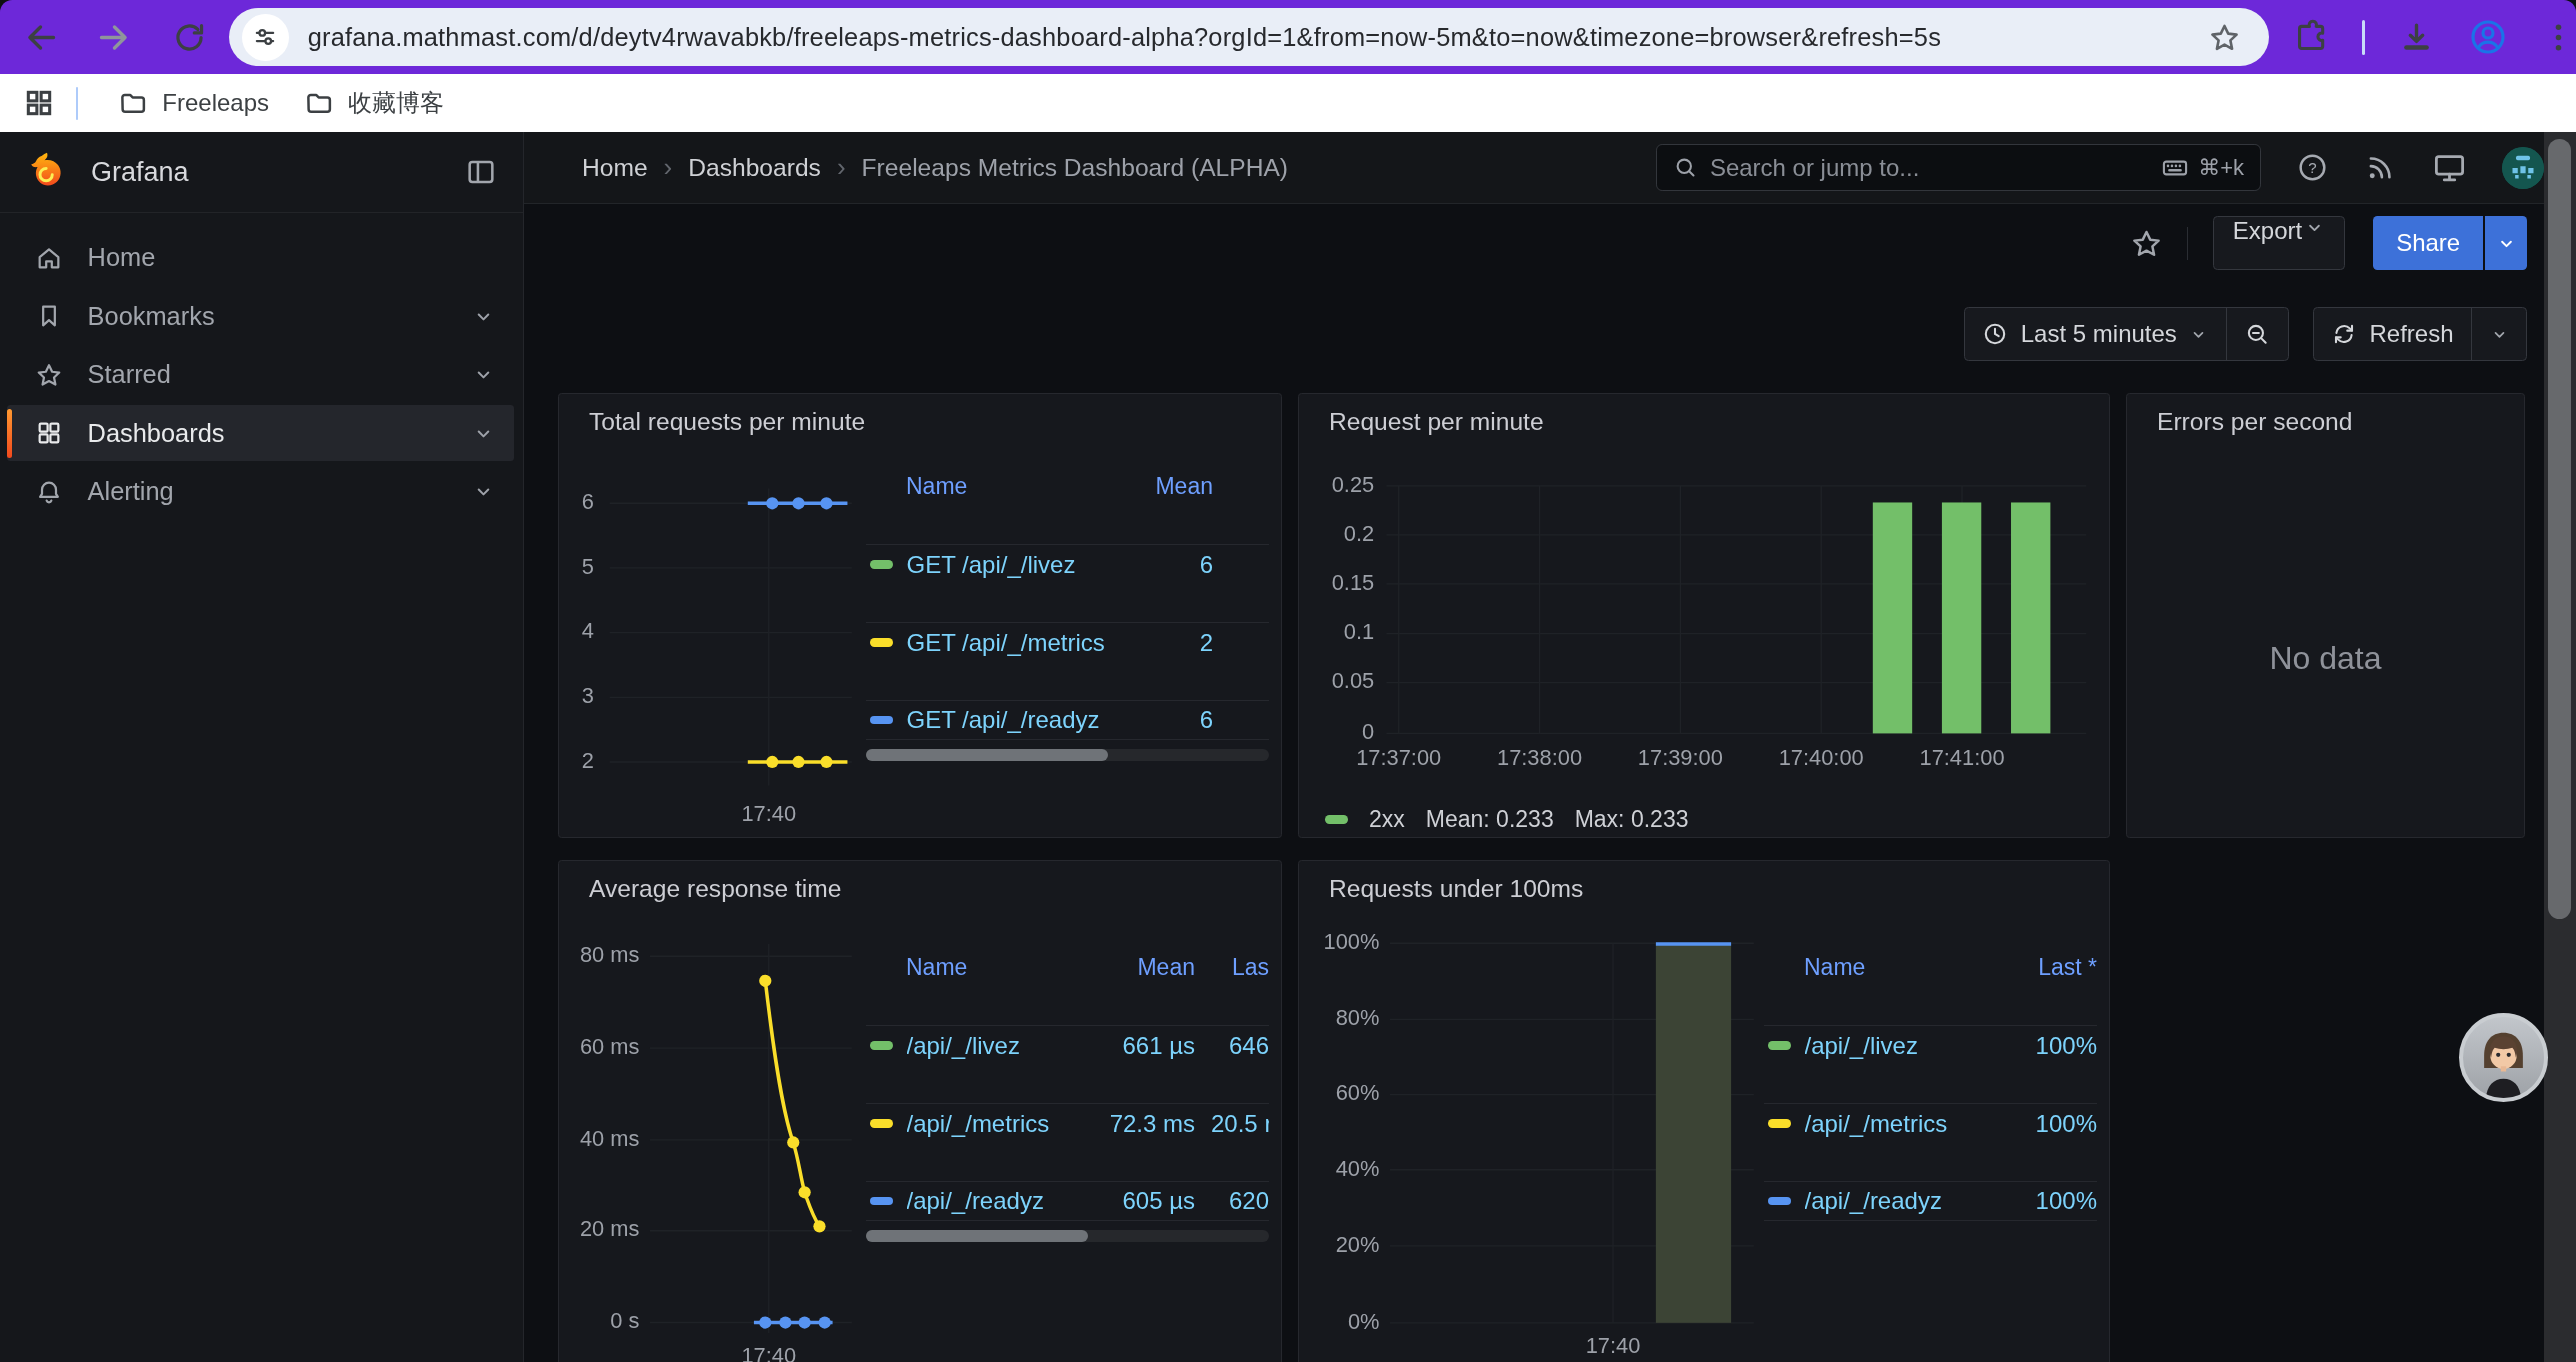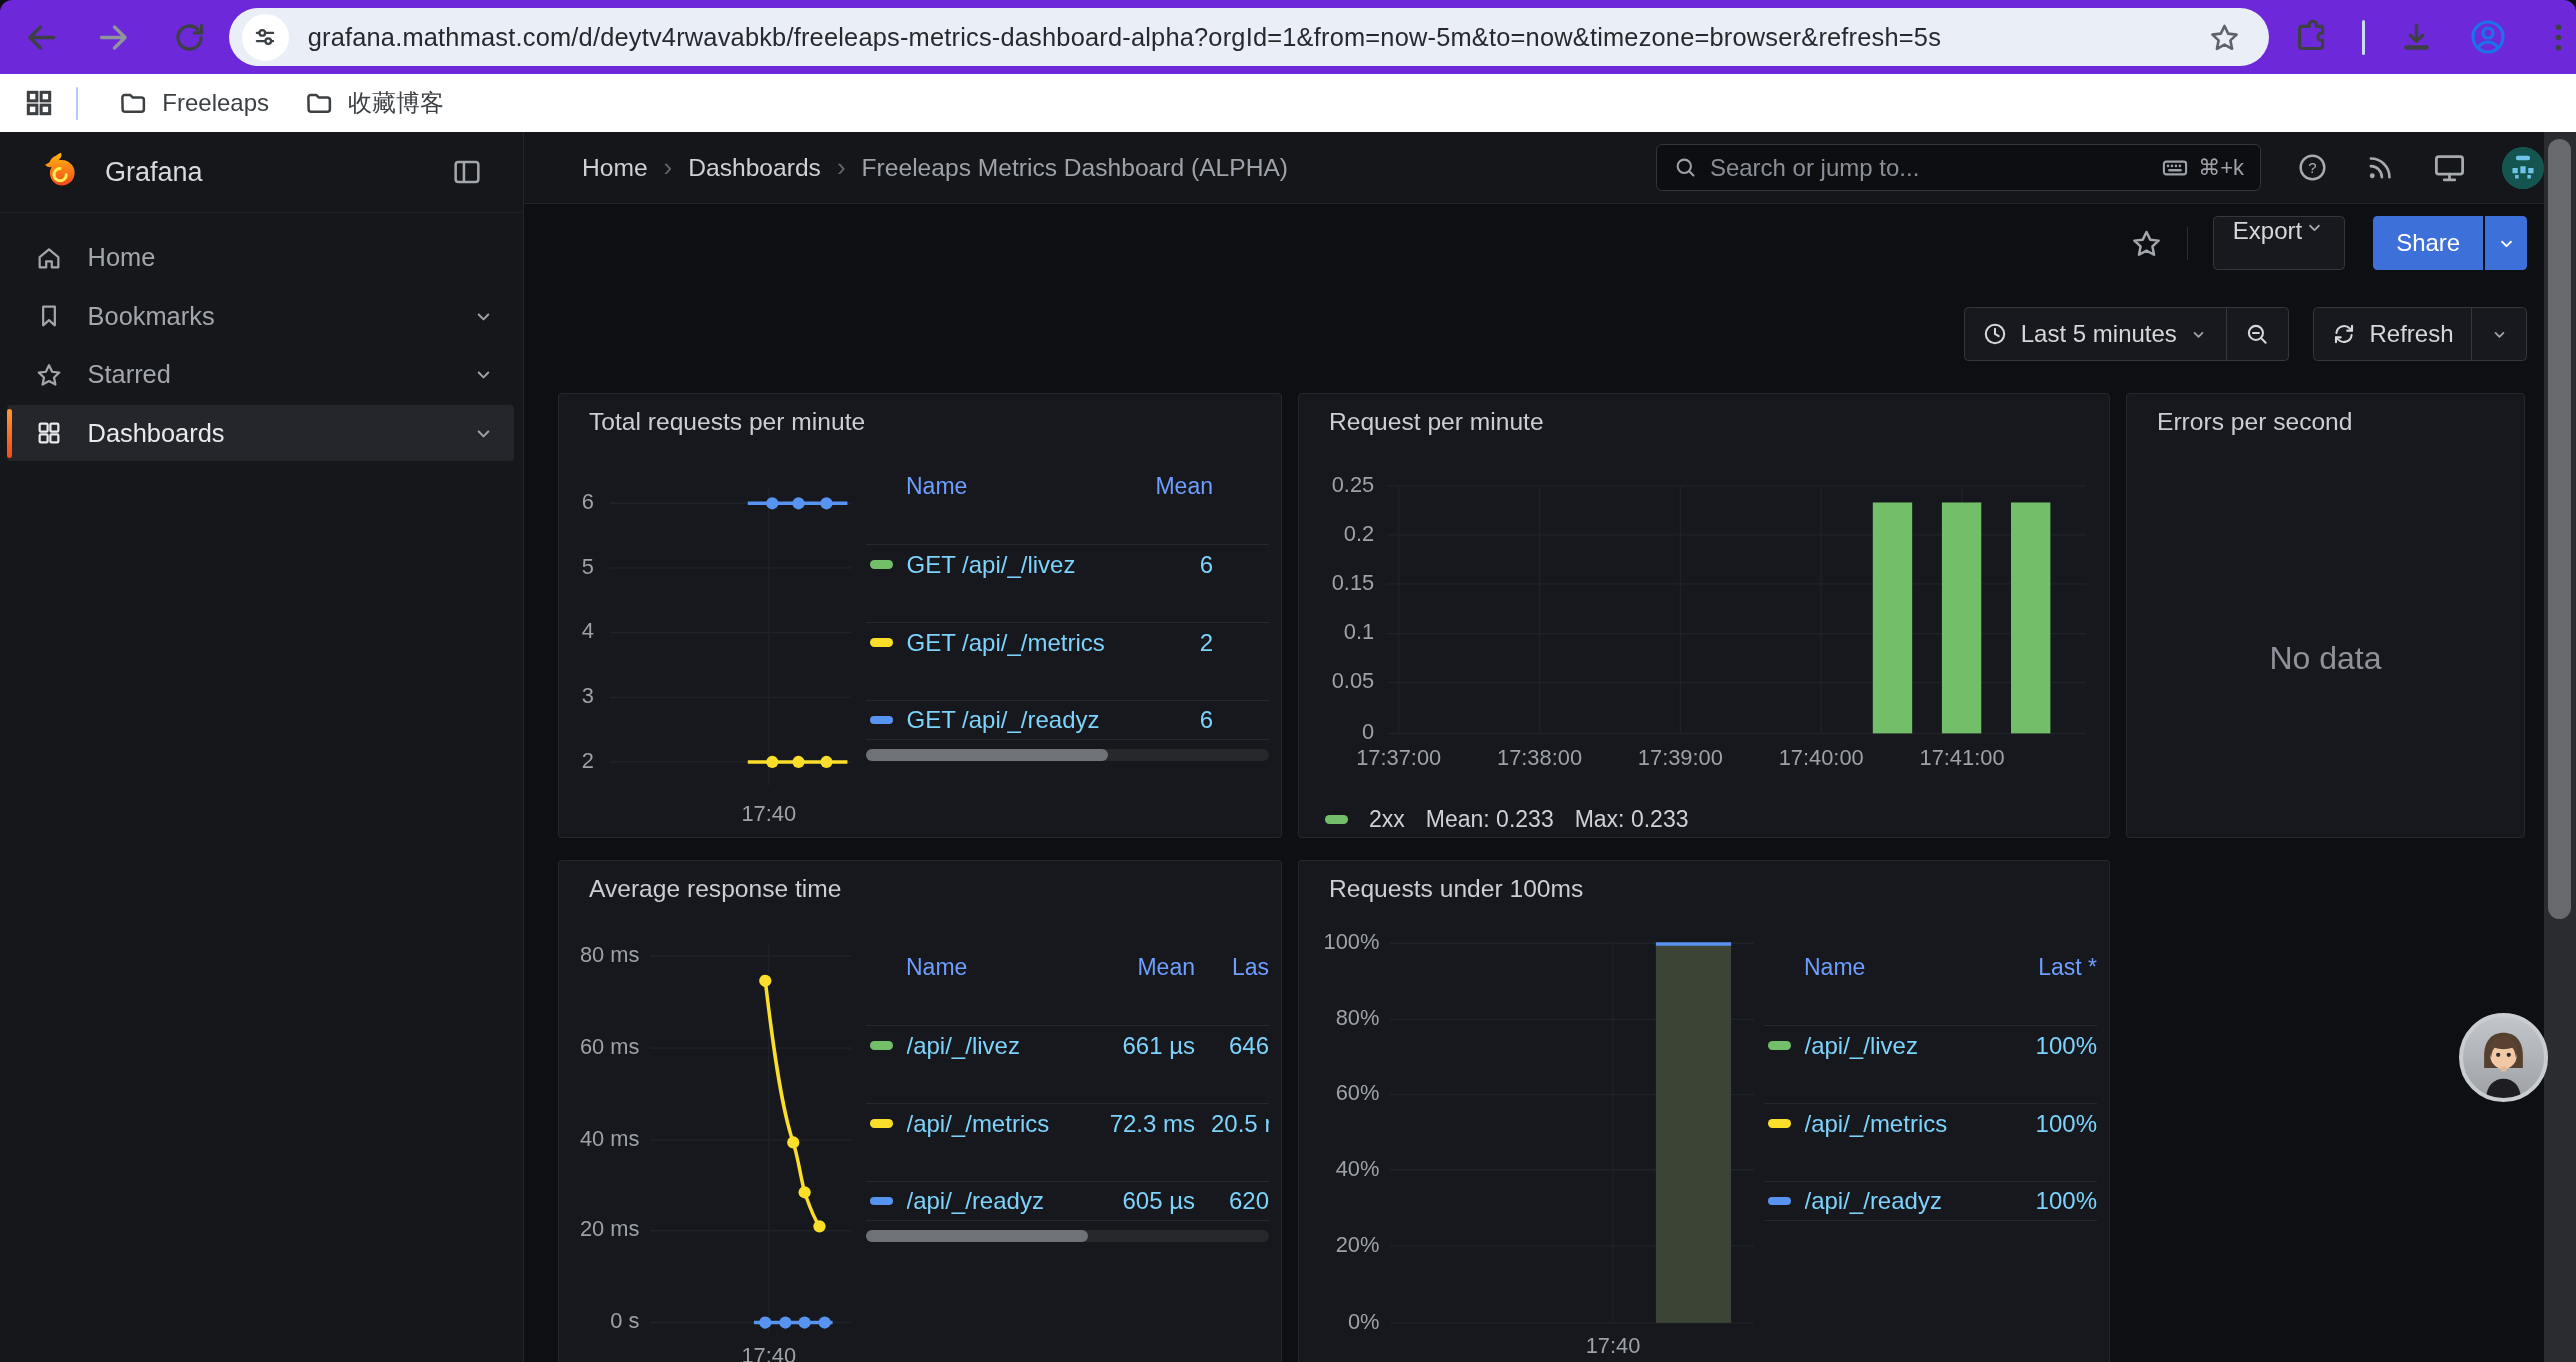--- a/index.html
+++ b/index.html
@@ -25,21 +25,21 @@
     display:flex; align-items:center; padding-left:23px; }
   .bm-divider { width:1.8px; height:33px; background:#AECBFA; margin:0 23px 0 21px; border-radius:0.9px; }
   .bm-item { display:flex; align-items:center; gap:14px; padding:0 17.5px; height:46px; border-radius:23px; }
   .bm-label { font-size:24px; color:#3C4043; }
 
   
   .app { position:absolute; top:132px; left:0; width:2576px; height:1231px; display:flex; background:#0D0F13; }
 
   
   .sidebar { width:524px; background:#15171B; border-right:0.9px solid #24262B; flex:0 0 auto; }
-  .side-header { height:81px; display:flex; align-items:center; padding:0 40px; border-bottom:0.9px solid #222428; }
+  .side-header { height:81px; display:flex; align-items:center; padding:0 26px; border-bottom:0.9px solid #222428; }
   .brand { font-size:27px; color:#D8D9DD; font-weight:500; margin-left:23px; }
   .collapse-btn { margin-left:auto; color:#A2A6AD; }
   .nav-list { padding-top:14px; }
   .nav-item { position:relative; height:56px; margin:2.6px 8.8px 2.6px 7px; display:flex; align-items:center;
     border-radius:3.5px; padding-left:28px; color:#A2A6AD; }
   .nav-item .nav-ico { width:28px; height:28px; margin-right:24.6px; flex:0 0 auto; }
   .nav-label { font-size:25.4px; }
   .nav-chev { margin-left:auto; margin-right:19px; color:#9DA1A9; }
   .nav-item.active { background:#24262C; color:#E9EAEC; }
   .nav-item.active::before { content:""; position:absolute; left:0; top:3.5px; width:5.3px; height:49px;
@@ -254,20 +254,30 @@
             </svg>
         </div>
         <div class="nav-item active">
           <svg class="nav-ico" viewBox="0 0 24 24" fill="none" stroke="currentColor" stroke-width="1.9">
               <rect x="4" y="4" width="6.8" height="6.8" rx="1"></rect>
               <rect x="13.2" y="4" width="6.8" height="6.8" rx="1"></rect>
               <rect x="4" y="13.2" width="6.8" height="6.8" rx="1"></rect>
               <rect x="13.2" y="13.2" width="6.8" height="6.8" rx="1"></rect>
             </svg>
           <span class="nav-label">Dashboards</span>
+          <svg class="nav-chev" width="23" height="23" viewBox="0 0 24 24" fill="none" stroke="currentColor" stroke-width="2.1" stroke-linecap="round" stroke-linejoin="round">
+              <path d="M7 10l5 5 5-5"></path>
+            </svg>
+        </div>
+        <div class="nav-item">
+          <svg class="nav-ico" viewBox="0 0 24 24" fill="none" stroke="currentColor" stroke-width="1.9" stroke-linejoin="round">
+              <path d="M12 4a6 6 0 0 1 6 6v3.6l1.6 2.6H4.4L6 13.6V10a6 6 0 0 1 6-6z"></path>
+              <path d="M10 19.4a2.1 2.1 0 0 0 4 0" stroke-linecap="round"></path>
+            </svg>
+          <span class="nav-label">Alerting</span>
           <svg class="nav-chev" width="23" height="23" viewBox="0 0 24 24" fill="none" stroke="currentColor" stroke-width="2.1" stroke-linecap="round" stroke-linejoin="round">
               <path d="M7 10l5 5 5-5"></path>
             </svg>
         </div>
       </div>
     </div>
 
     <div class="main">
       <div class="main-header">
         <div class="breadcrumb">

